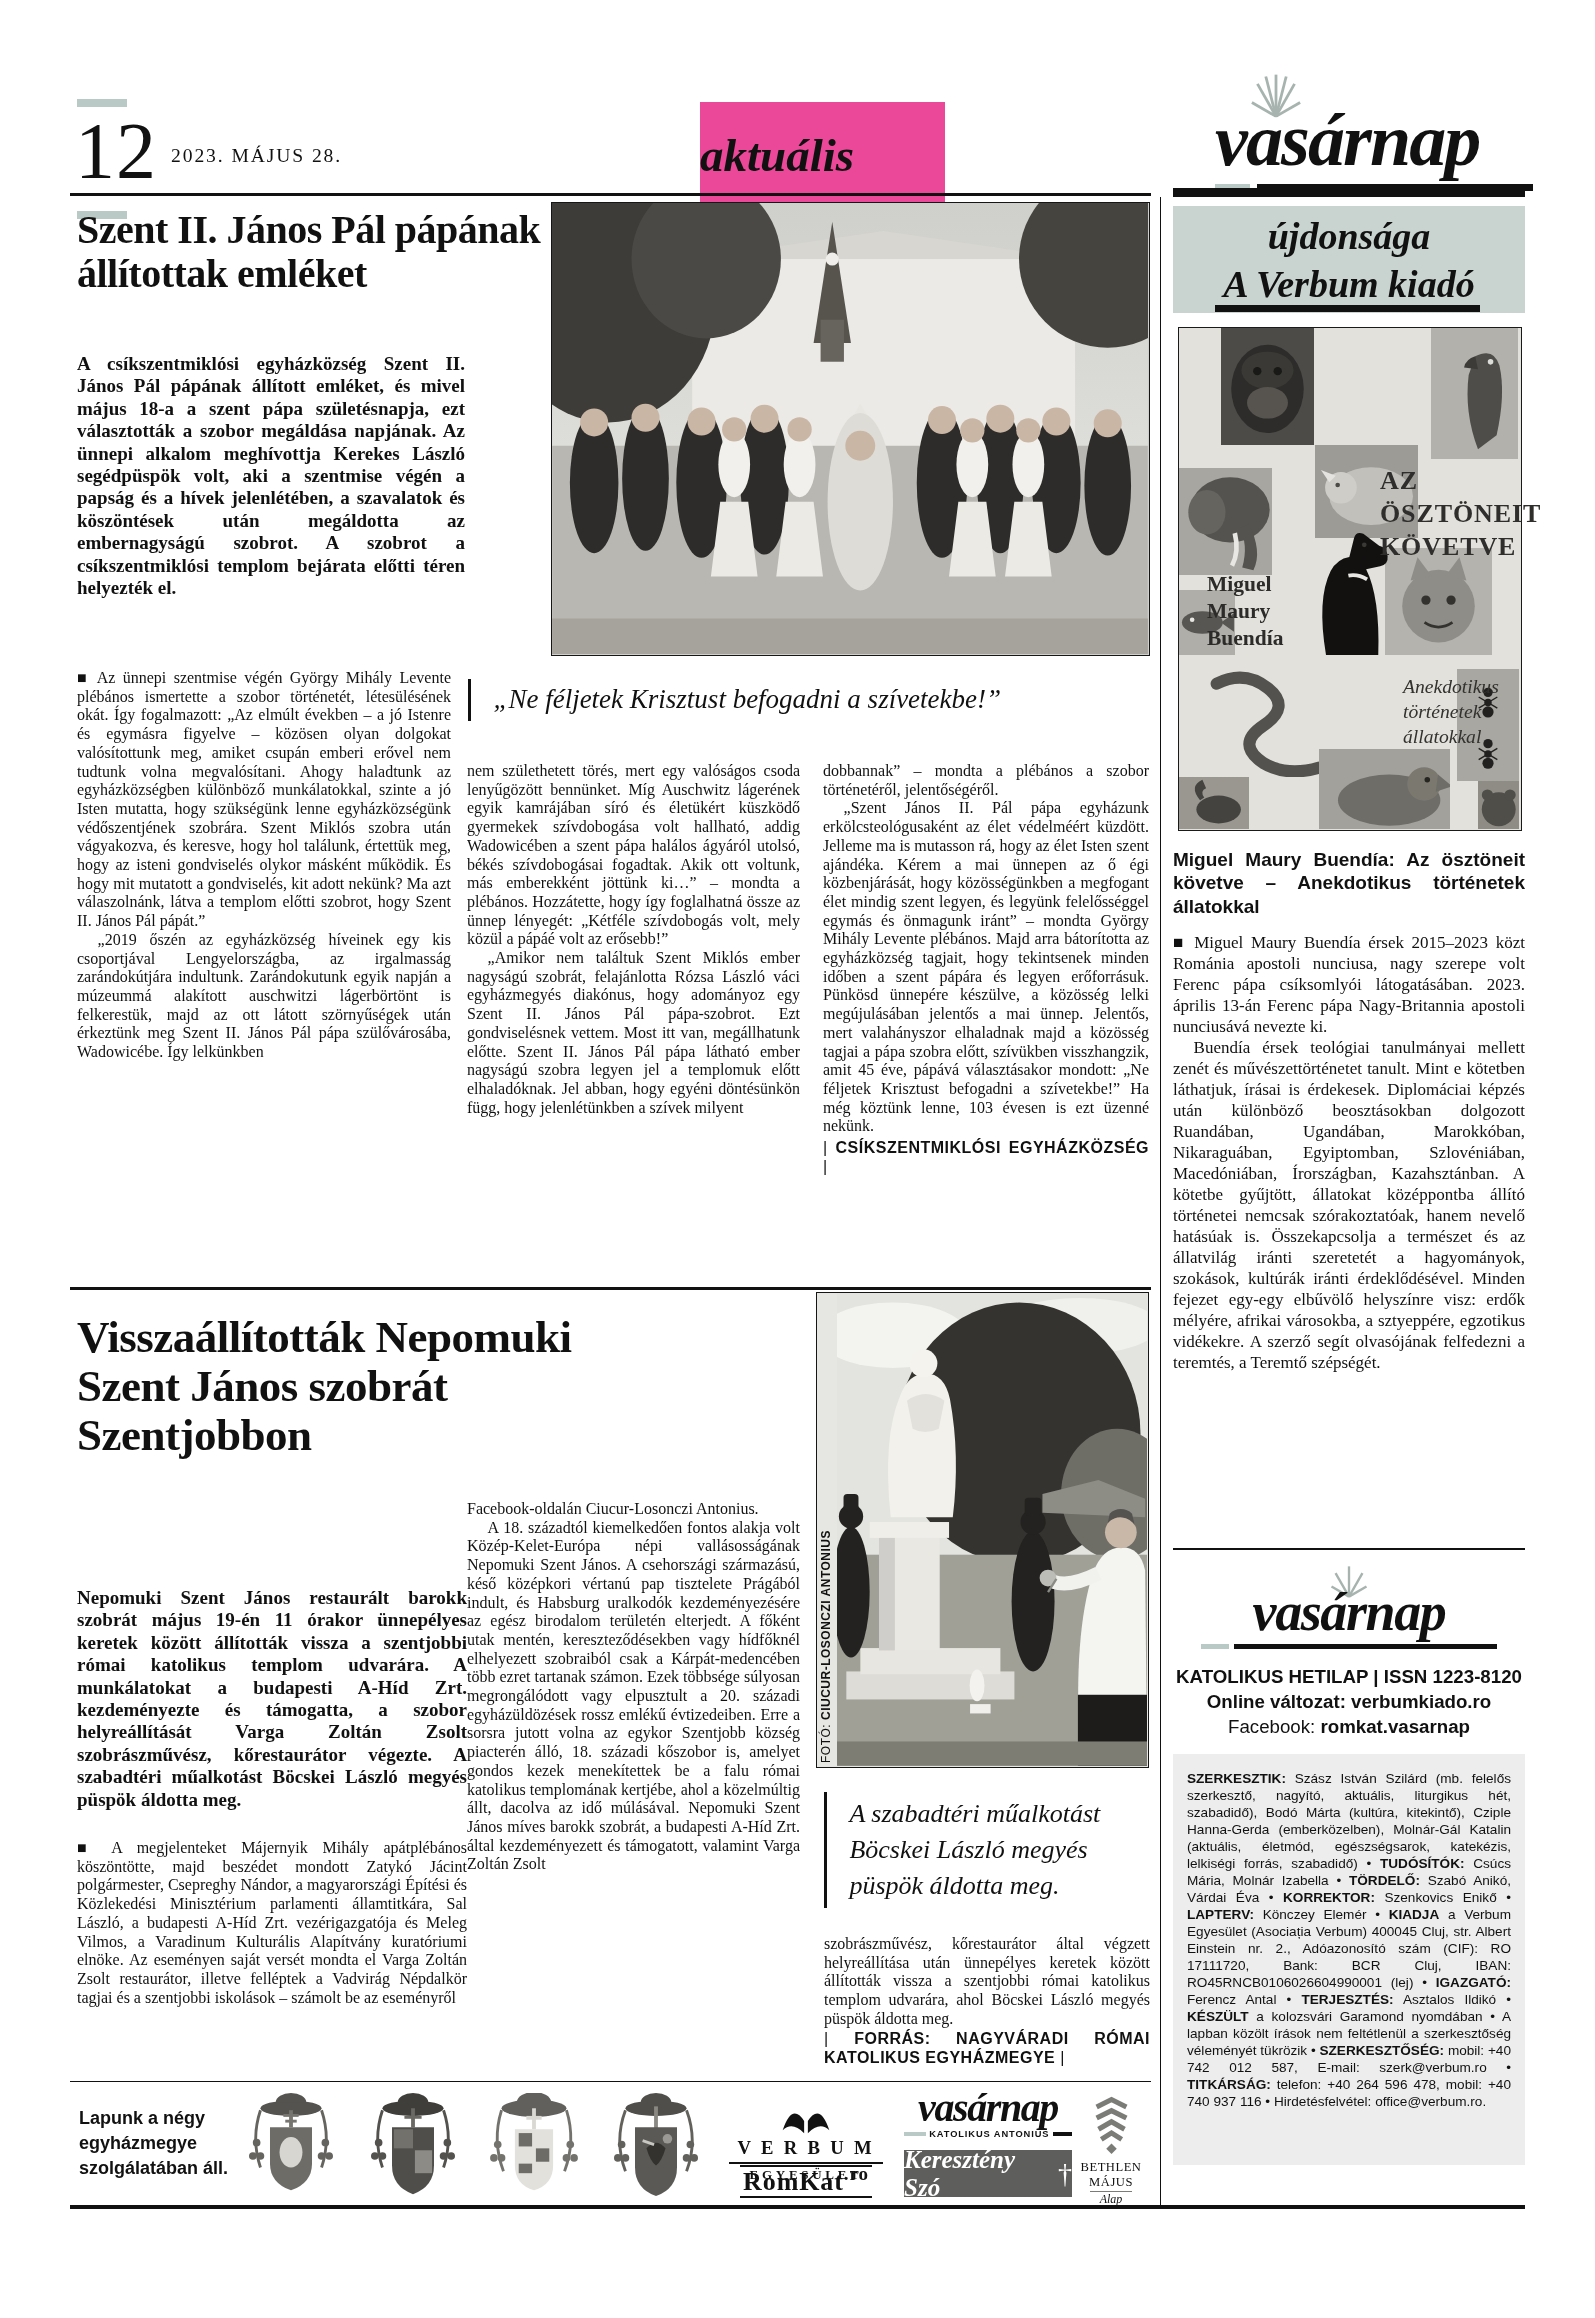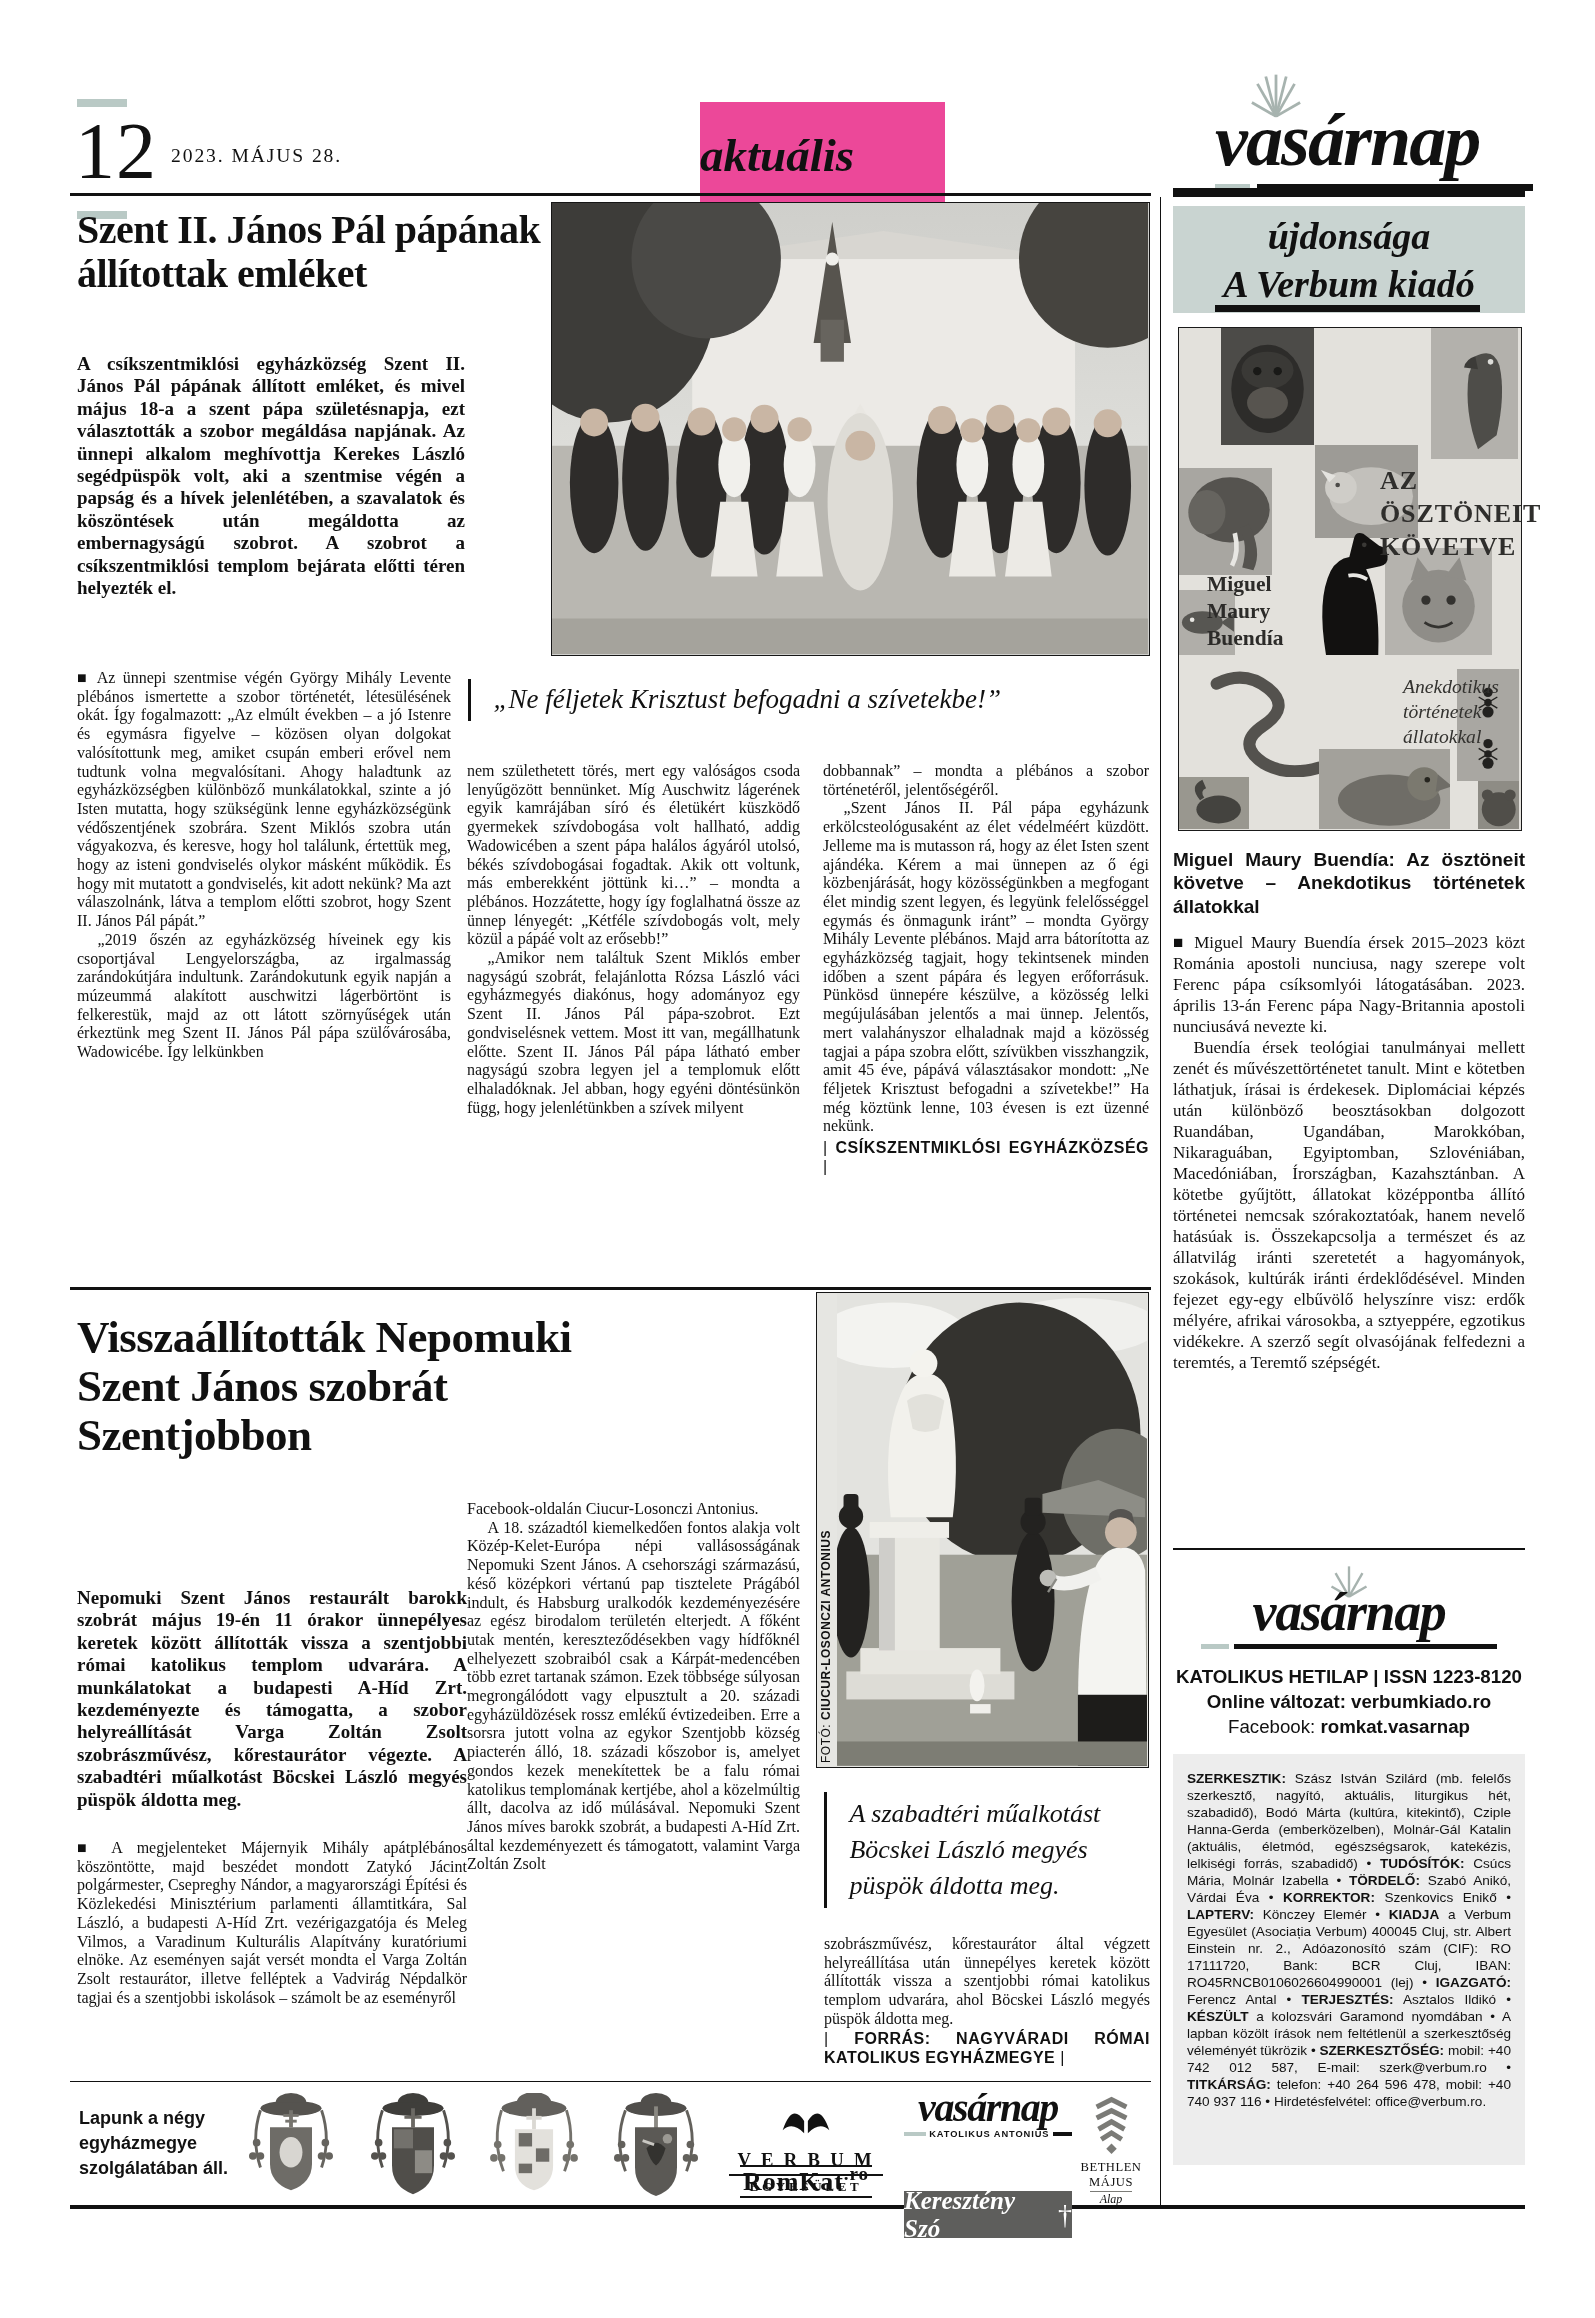--- a/index.html
+++ b/index.html
@@ -36,21 +36,21 @@
            font-size:13.6px;line-height:17px;text-align:justify;padding:16px 14px;box-sizing:border-box;overflow:hidden;}
   .photo{border:1.4px solid #161616;box-sizing:border-box;overflow:hidden;background:#cfcfcc;}
   .credit{font-family:"Liberation Sans",sans-serif;font-weight:700;font-size:12px;letter-spacing:0.5px;
           writing-mode:vertical-rl;transform:rotate(180deg);color:#111;}
   .credit .lbl{font-weight:400;}
   
   .note{font-family:"Liberation Sans",sans-serif;font-weight:700;font-size:18px;line-height:25px;}
   .logo-serif{font-weight:700;}
   .ks-box{background:#5e5e5c;color:#fff;display:flex;align-items:center;justify-content:center;gap:6.5px;}
   .ks-box .t{font-style:italic;font-weight:700;font-size:25px;font-family:"Liberation Serif",serif;}
-  .small-caps{letter-spacing:2.8px;margin-top:12px;}
+  .small-caps{letter-spacing:2.8px;}
   .ovf{overflow:hidden;}
 </style>
 </head>
 <body>
 
 <div id="page">
 
   <div class="abs teal" style="left:77px;top:99px;width:50px;height:8px;"></div>
   <div class="abs pagenum" style="left:75px;top:111px;">12</div>
   <div class="abs teal" style="left:77px;top:211px;width:50px;height:8px;"></div>
@@ -495,21 +495,21 @@
   </div>
 
   <div class="abs" style="left:904px;top:2088px;width:168px;text-align:center;">
     <div class="masthead-sm" style="font-size:40px;">vasárnap</div>
     <div style="display:flex;align-items:center;gap:3.7px;margin-top:0.9px;">
       <div class="teal" style="width:21.5px;height:3.7px;"></div>
       <div style="font-family:'Liberation Sans',sans-serif;font-weight:700;font-size:9.3px;letter-spacing:0.9px;">KATOLIKUS ANTONIUS</div>
       <div class="rule" style="flex:1;height:3.7px;"></div>
     </div>
   </div>
-  <div class="abs ks-box" style="left:904px;top:2150px;width:168px;height:47px;margin-top:41px;">
+  <div class="abs ks-box" style="left:904px;top:2150px;width:168px;height:47px;">
     <span class="t">Keresztény Szó</span>
     <span style="font-size:28px;">†</span>
   </div>
 
   <div class="abs" style="left:1070px;top:2093px;width:82px;text-align:center;">
     <svg width="47" height="65" viewBox="0 0 100 140">
       <g stroke="#7b7b77" stroke-width="11" fill="none">
         <path d="M18,30 L50,14 L82,30"></path>
           <path d="M18,54 L50,38 L82,54"></path>
         <path d="M22,78 L50,62 L78,78"></path>

